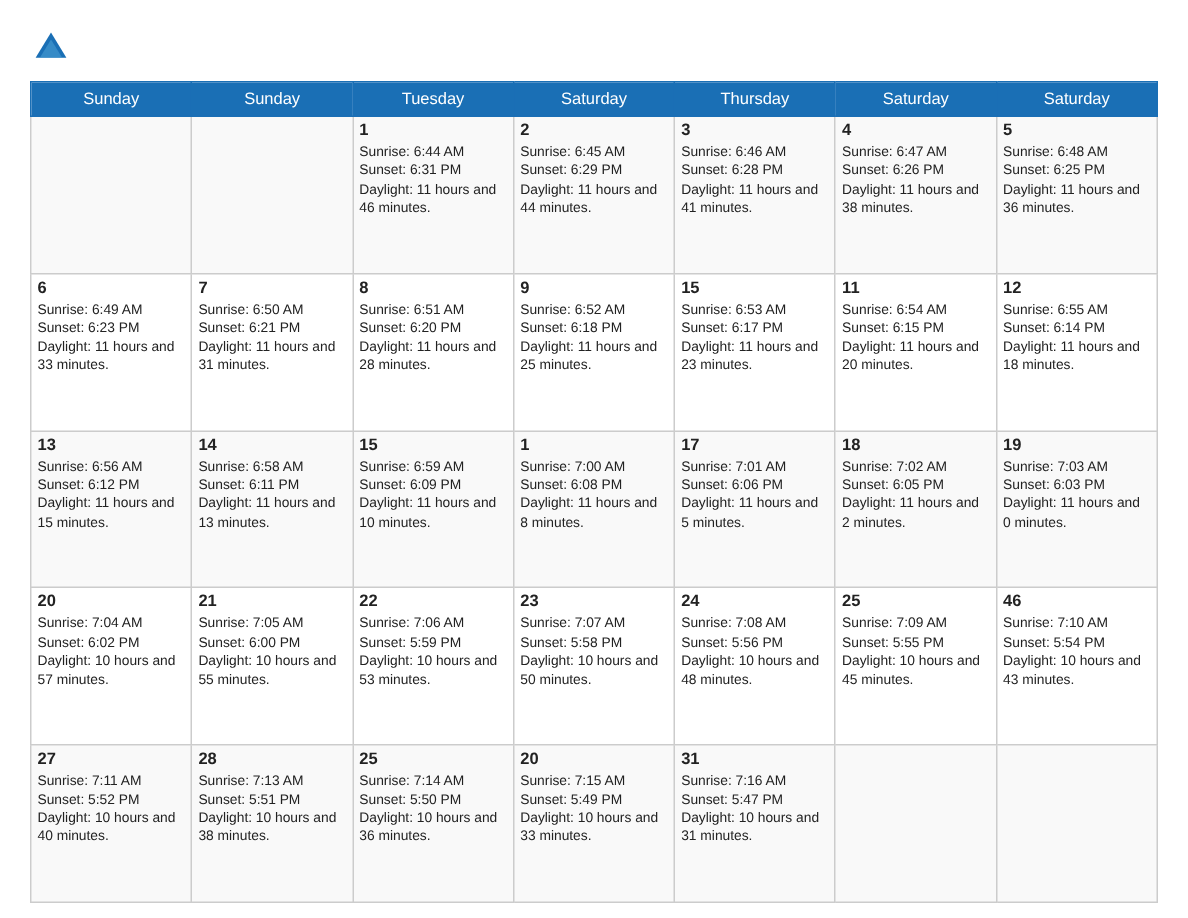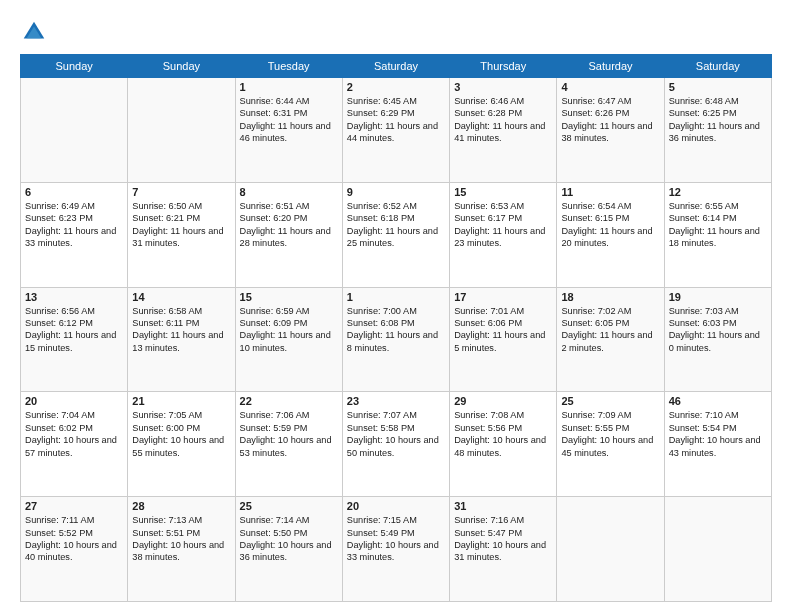--- a/index.html
+++ b/index.html
@@ -230,21 +230,21 @@
           </td>
           <td>
             <span class="day-num">22</span>
             <div class="cell-text">Sunrise: 7:06 AM<br>Sunset: 5:59 PM<br>Daylight: 10 hours and 53 minutes.</div>
           </td>
           <td>
             <span class="day-num">23</span>
             <div class="cell-text">Sunrise: 7:07 AM<br>Sunset: 5:58 PM<br>Daylight: 10 hours and 50 minutes.</div>
           </td>
           <td>
-            <span class="day-num">29</span>
+            <span class="day-num">24</span>
             <div class="cell-text">Sunrise: 7:08 AM<br>Sunset: 5:56 PM<br>Daylight: 10 hours and 48 minutes.</div>
           </td>
           <td>
             <span class="day-num">25</span>
             <div class="cell-text">Sunrise: 7:09 AM<br>Sunset: 5:55 PM<br>Daylight: 10 hours and 45 minutes.</div>
           </td>
           <td>
             <span class="day-num">46</span>
             <div class="cell-text">Sunrise: 7:10 AM<br>Sunset: 5:54 PM<br>Daylight: 10 hours and 43 minutes.</div>
           </td>

